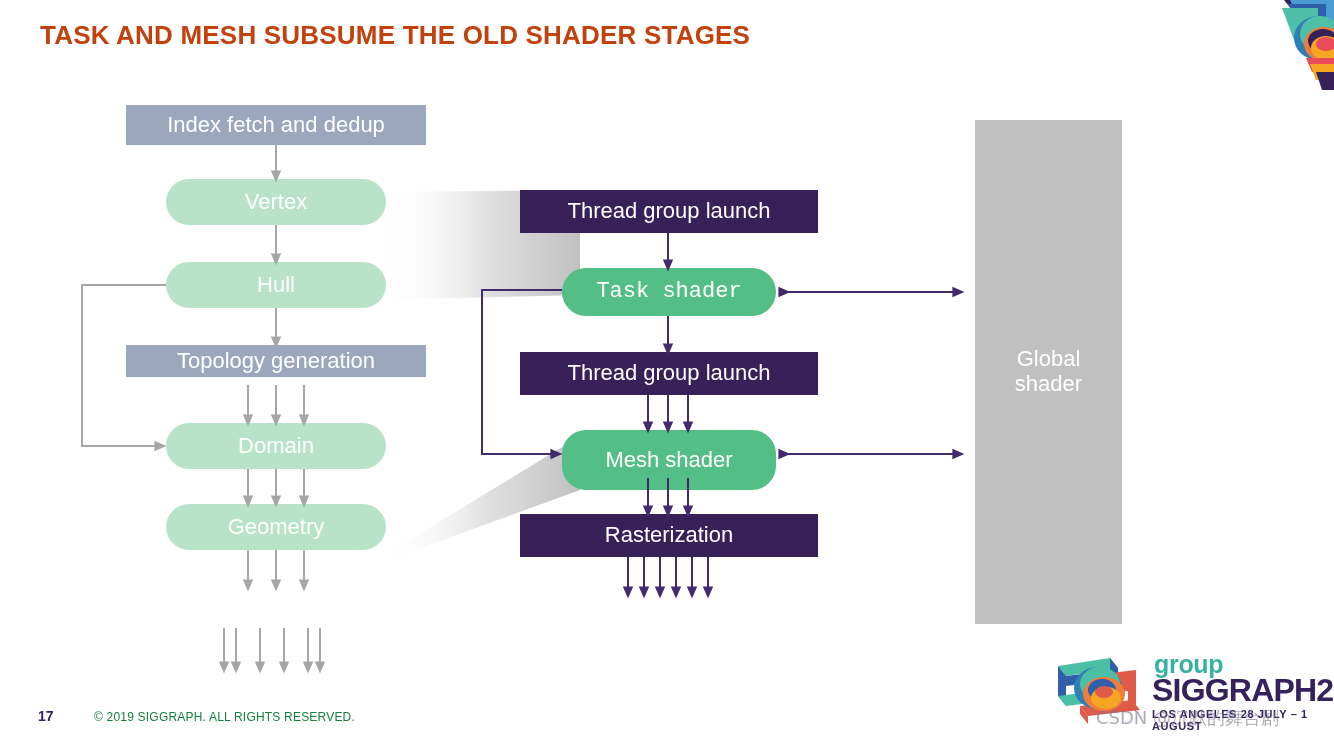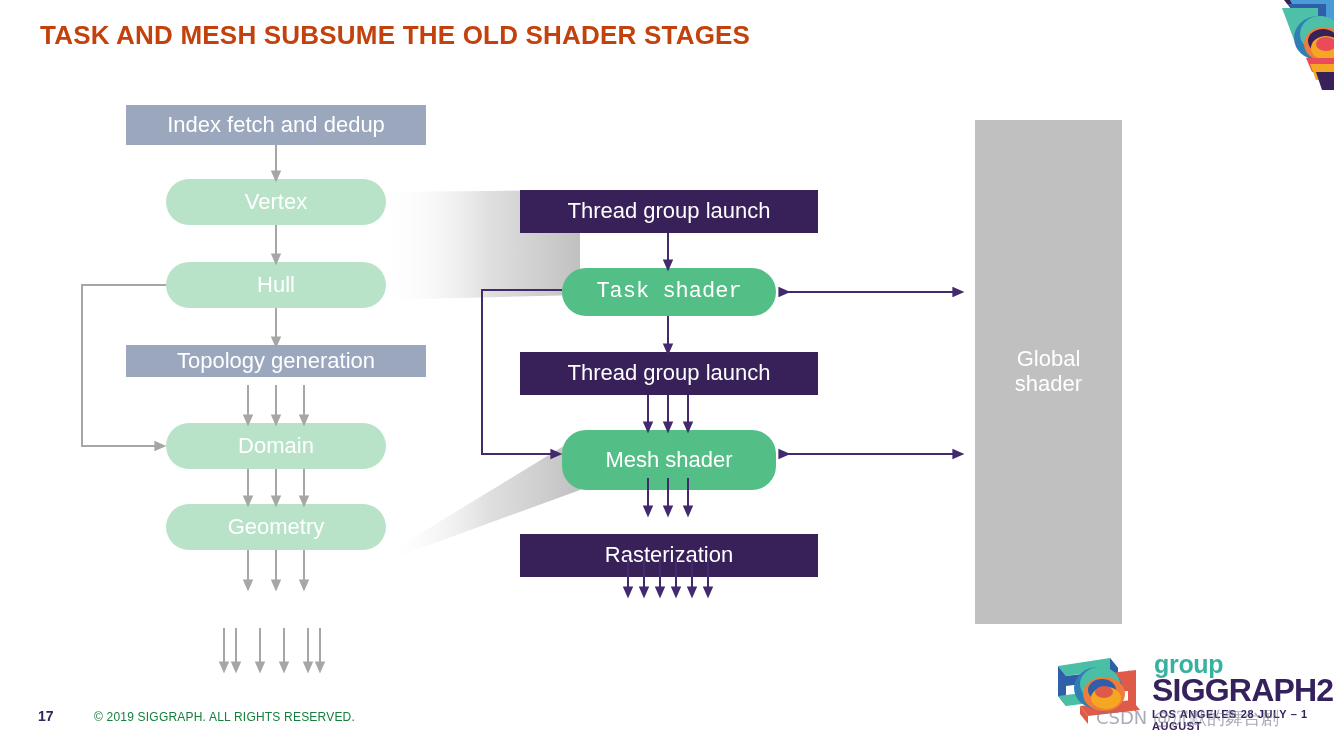--- a/index.html
+++ b/index.html
@@ -254,21 +254,21 @@
   </div>
 
   <div class="box box-darkpurple" style="left:520px; top:352px; width:298px; height:43px;">
     <span>Thread group launch</span>
   </div>
 
   <div class="box box-green" style="left:562px; top:430px; width:214px; height:60px;">
     <span>Mesh shader</span>
   </div>
 
-  <div class="box box-darkpurple" style="left:520px; top:514px; width:298px; height:43px;margin-top:20px;">
+  <div class="box box-darkpurple" style="left:520px; top:514px; width:298px; height:43px;">
     <span>Rasterization</span>
   </div>
 
   <svg class="wedge" style="left:0; top:0; width:1334px; height:744px;">
     <defs>
       <marker id="phead" markerWidth="7" markerHeight="7" refX="3.2" refY="3.2" orient="auto" markerUnits="strokeWidth">
         <path d="M0.4,0.6 L6.4,3.2 L0.4,5.8 z" fill="#43296e"></path>
       </marker>
     </defs>
     <g stroke="#43296e" stroke-width="2" fill="none" marker-end="url(#phead)">

